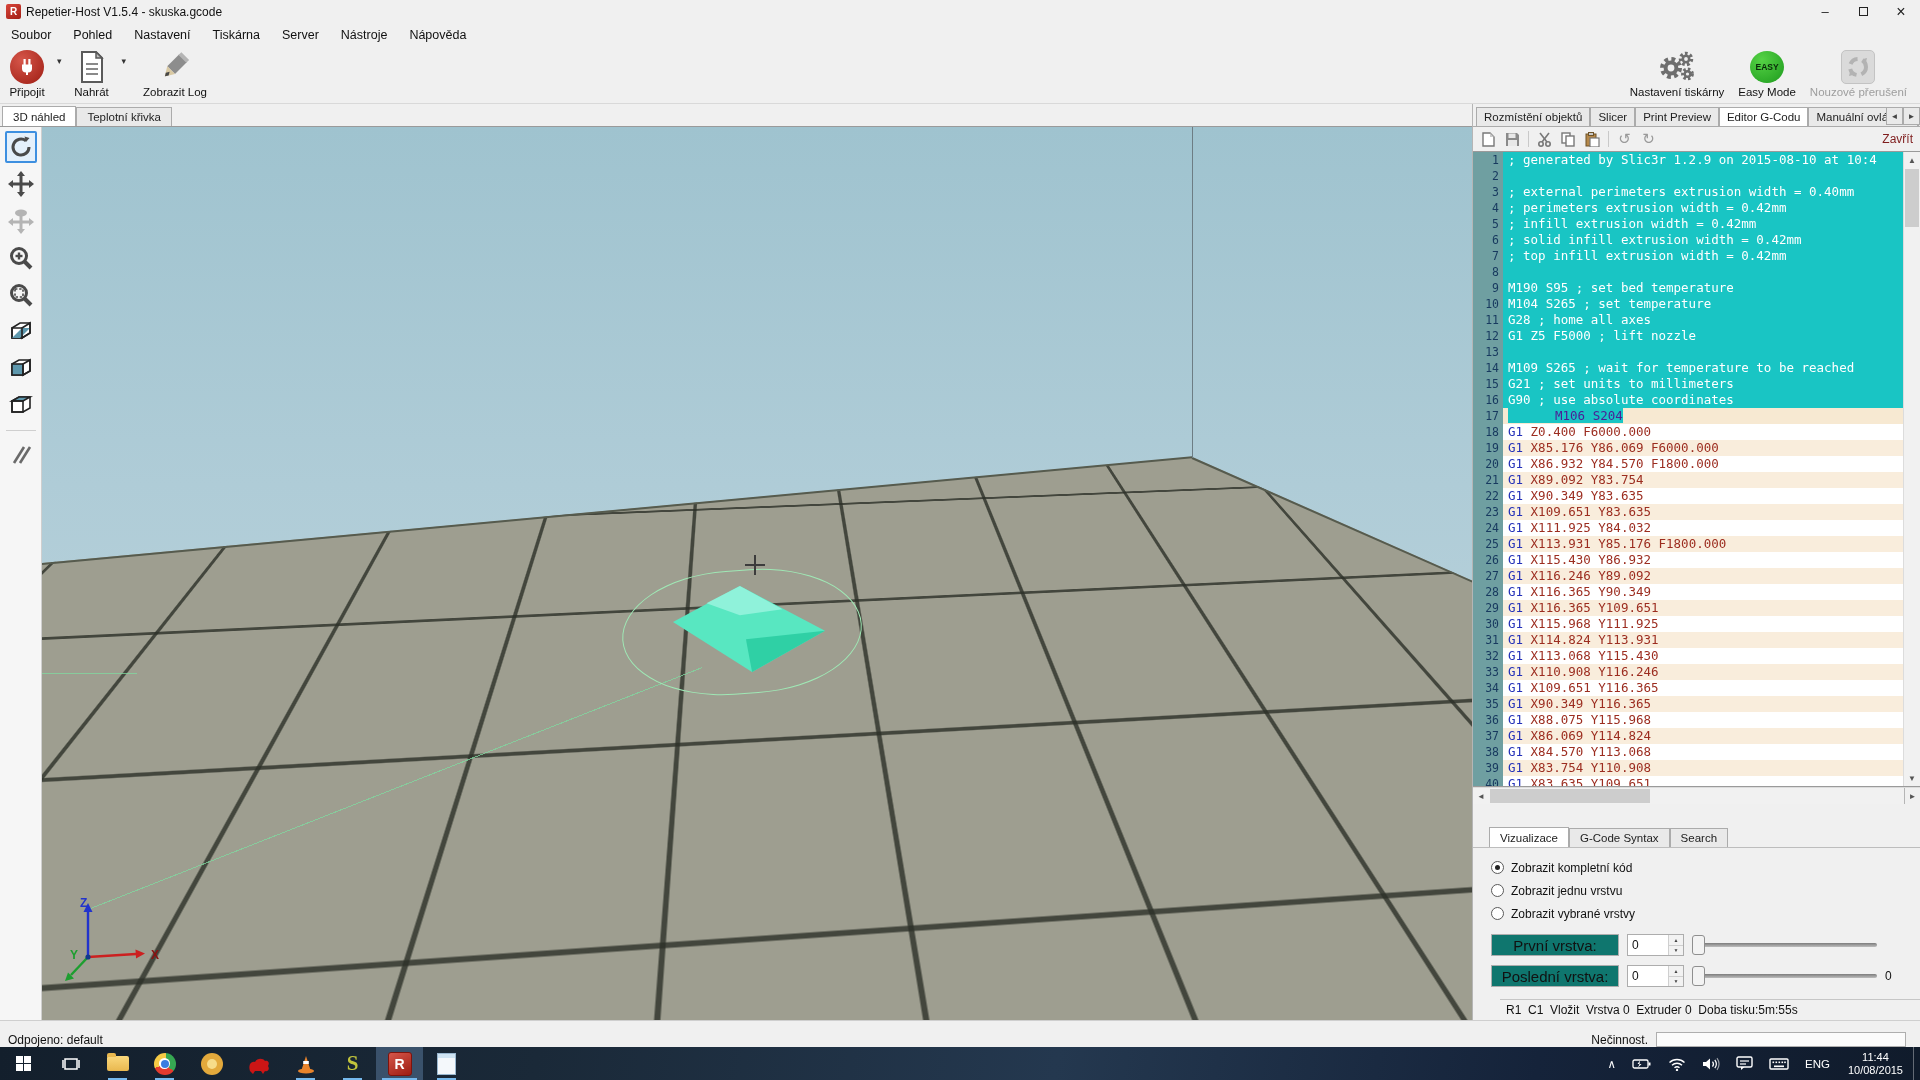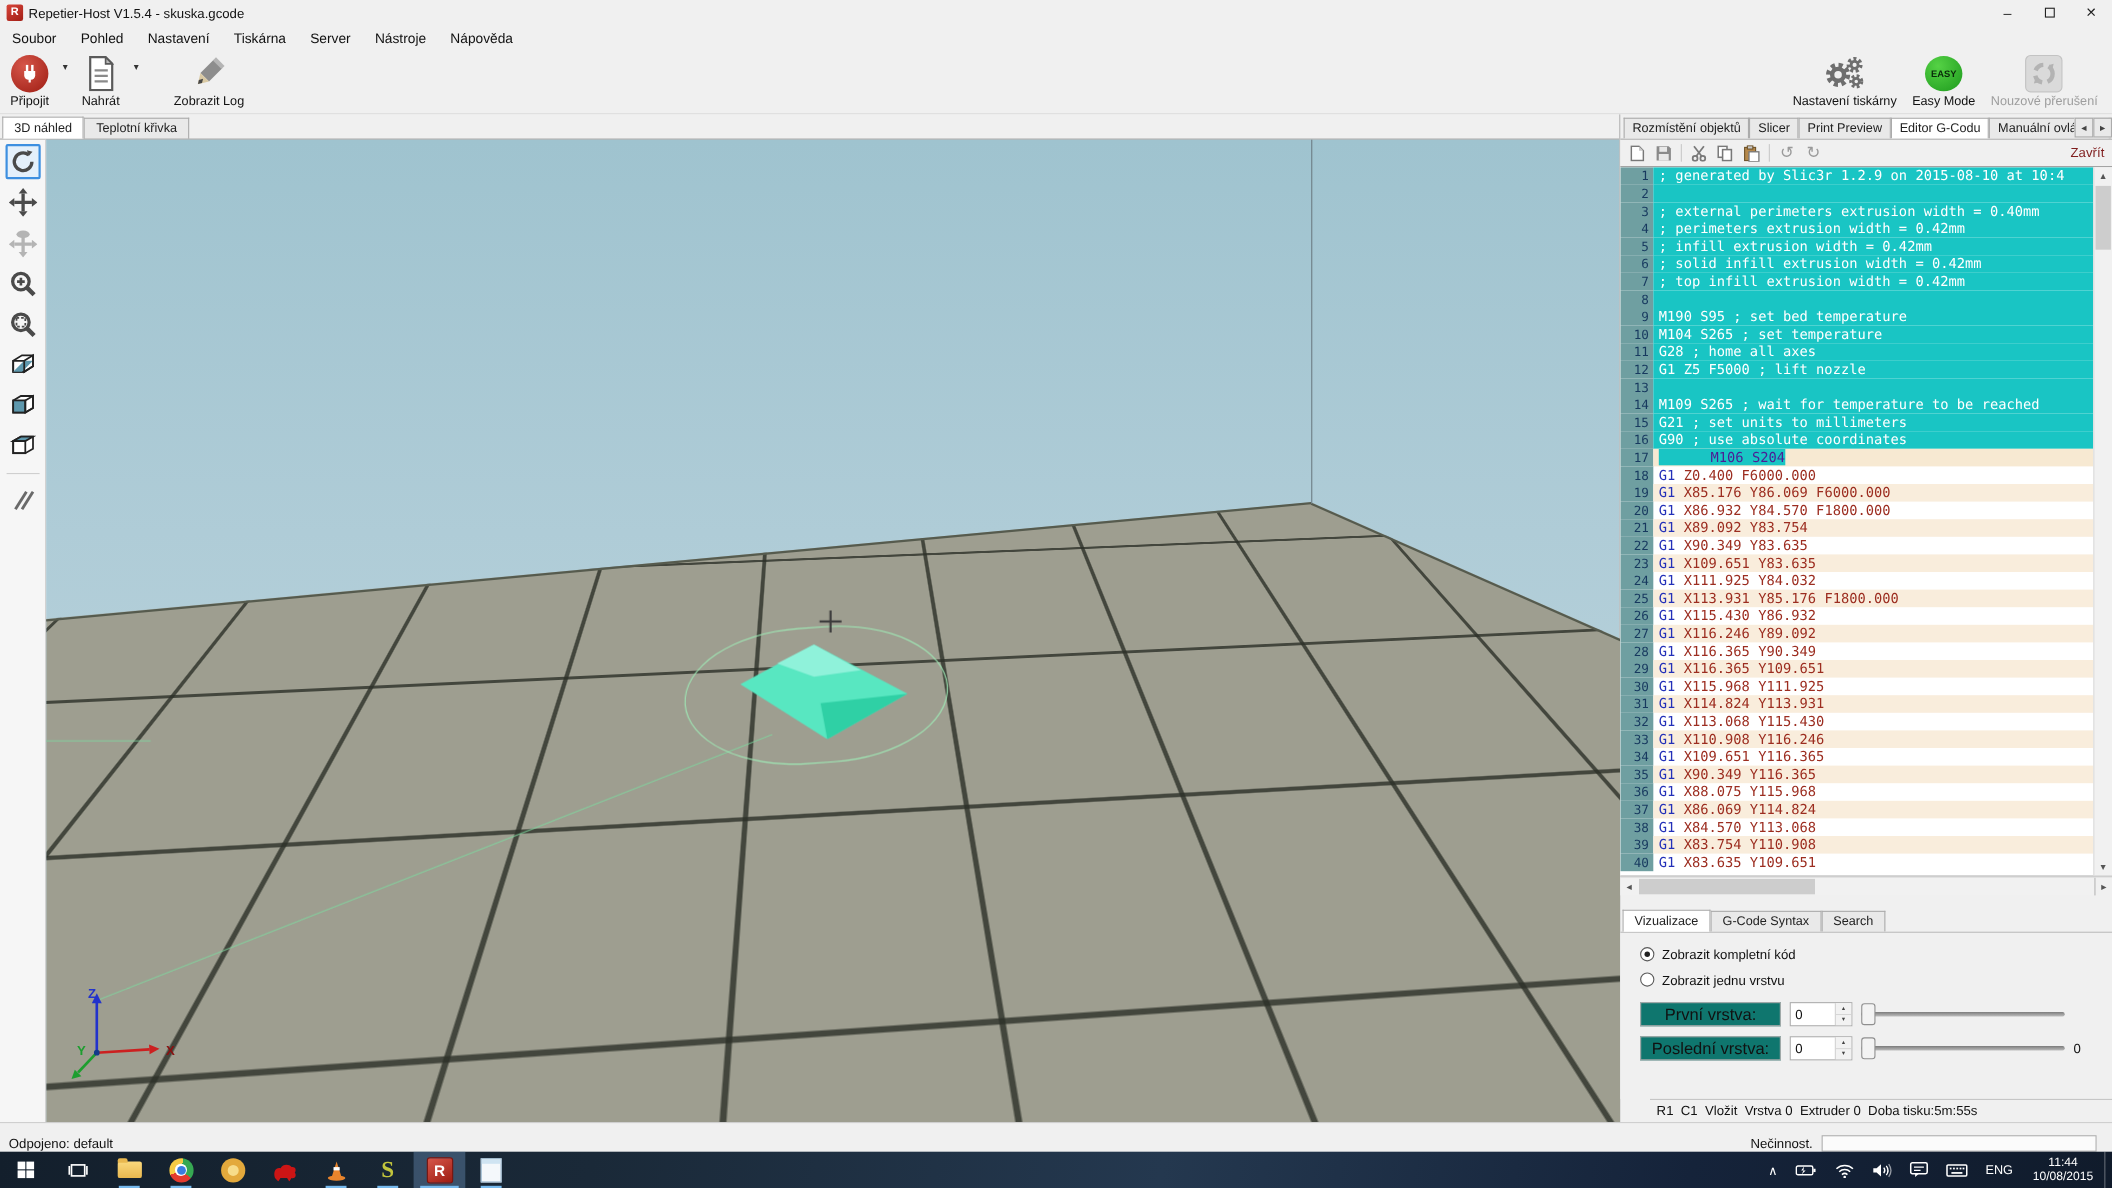--- a/index.html
+++ b/index.html
@@ -97,21 +97,21 @@
   .prm { color:#9c2d20; }
   .vscroll { position:absolute; right:0; top:0; bottom:0; width:17px; background:#f1f1f1; border-left:1px solid #dcdcdc; }
   .varrow { position:absolute; left:0; width:16px; height:16px; font-size:8px; color:#555; display:flex; align-items:center; justify-content:center; }
   .varrow.up { top:0; } .varrow.down { bottom:0; }
   .vthumb { position:absolute; left:1px; top:17px; width:14px; height:58px; background:#cdcdcd; }
   .hscroll { height:17px; background:#f1f1f1; border-top:1px solid #dcdcdc; position:relative; flex:none; }
   .harrow { position:absolute; top:0; width:16px; height:16px; font-size:8px; color:#555; display:flex; align-items:center; justify-content:center; }
   .harrow.left { left:0; } .harrow.right { right:0; }
   .hthumb { position:absolute; left:17px; top:1px; height:14px; width:160px; background:#cdcdcd; }
 
-  .vis-tabs { height:22px; display:flex; align-items:flex-end; padding-left:2px; margin-top:11px; flex:none;text-align:center; }
+  .vis-tabs { height:22px; display:flex; align-items:flex-end; padding-left:16px; margin-top:21px; flex:none;text-align:center; }
   .vis-body { height:152px; border-top:1px solid #bdbdbd; background:#f0f0f0; padding:8px 8px 0 18px; flex:none; }
   .radio-row { display:flex; align-items:center; height:23px; gap:7px; font-size:12px; }
   .radio { width:13px; height:13px; border:1px solid #5a5a5a; border-radius:50%; background:#fff; position:relative; flex:none; }
   .radio.on::after { content:""; position:absolute; left:3px; top:3px; width:5px; height:5px; border-radius:50%; background:#222; }
   .layer-row { display:flex; align-items:center; margin-top:9px; gap:8px; }
   .layer-btn { width:128px; height:22px; background:#0f766e; border:1px solid #adadad; font-size:15px; display:flex; align-items:center; justify-content:center; flex:none; }
   .spin { width:57px; height:22px; background:#fff; border:1px solid #adadad; display:flex; flex:none; }
   .spin .val { flex:1; padding:3px 0 0 4px; font-size:12px; }
   .spin .btns { width:15px; display:flex; flex-direction:column; border-left:1px solid #cfcfcf; }
   .spin .btns span { flex:1; font-size:5px; color:#444; display:flex; align-items:center; justify-content:center; border-bottom:1px solid #cfcfcf; background:#f2f2f2; }
@@ -209,21 +209,21 @@
                 <line x1="7" y1="13" x2="19" y2="13"></line>
                 <line x1="7" y1="18" x2="19" y2="18"></line>
                 <line x1="7" y1="23" x2="19" y2="23"></line>
               </g>
             </svg>
       </span>
         </div>
       <div class="tlabel">Nahrát</div>
     </div>
     <div class="drop">▾</div>
-    <div class="tbtn" style="margin-left:22px;">
+    <div class="tbtn" style="margin-left:7px;">
       <div class="ticon">
           <span>
         <svg width="32" height="32" viewBox="0 0 32 32">
               <g transform="rotate(45 16 16)">
                 <rect x="10" y="4" width="11" height="17" fill="#8d8d8d"></rect>
                 <rect x="10" y="1" width="11" height="4" fill="#b5b5b5"></rect>
                 <path d="M10 21h11l-5.5 9z" fill="#d9c9a3"></path>
                 <path d="M13.5 26.5l2-3.4 2 3.4-2 3.2z" fill="#474747"></path>
               </g>
             </svg>
@@ -515,20 +515,24 @@
       </div>
       <div class="vis-body">
         <div class="radio-row">
           <span class="radio on"></span>
           <span>Zobrazit kompletní kód</span>
         </div>
         <div class="radio-row">
           <span class="radio"></span>
           <span>Zobrazit jednu vrstvu</span>
         </div>
+        <div class="radio-row">
+          <span class="radio"></span>
+          <span>Zobrazit vybrané vrstvy</span>
+        </div>
 
         <div class="layer-row">
           <div class="layer-btn">První vrstva:</div>
           <div class="spin">
             <span class="val">0</span>
             <span class="btns">
                 <span>▲</span>
                 <span>▼</span>
               </span>
           </div>

